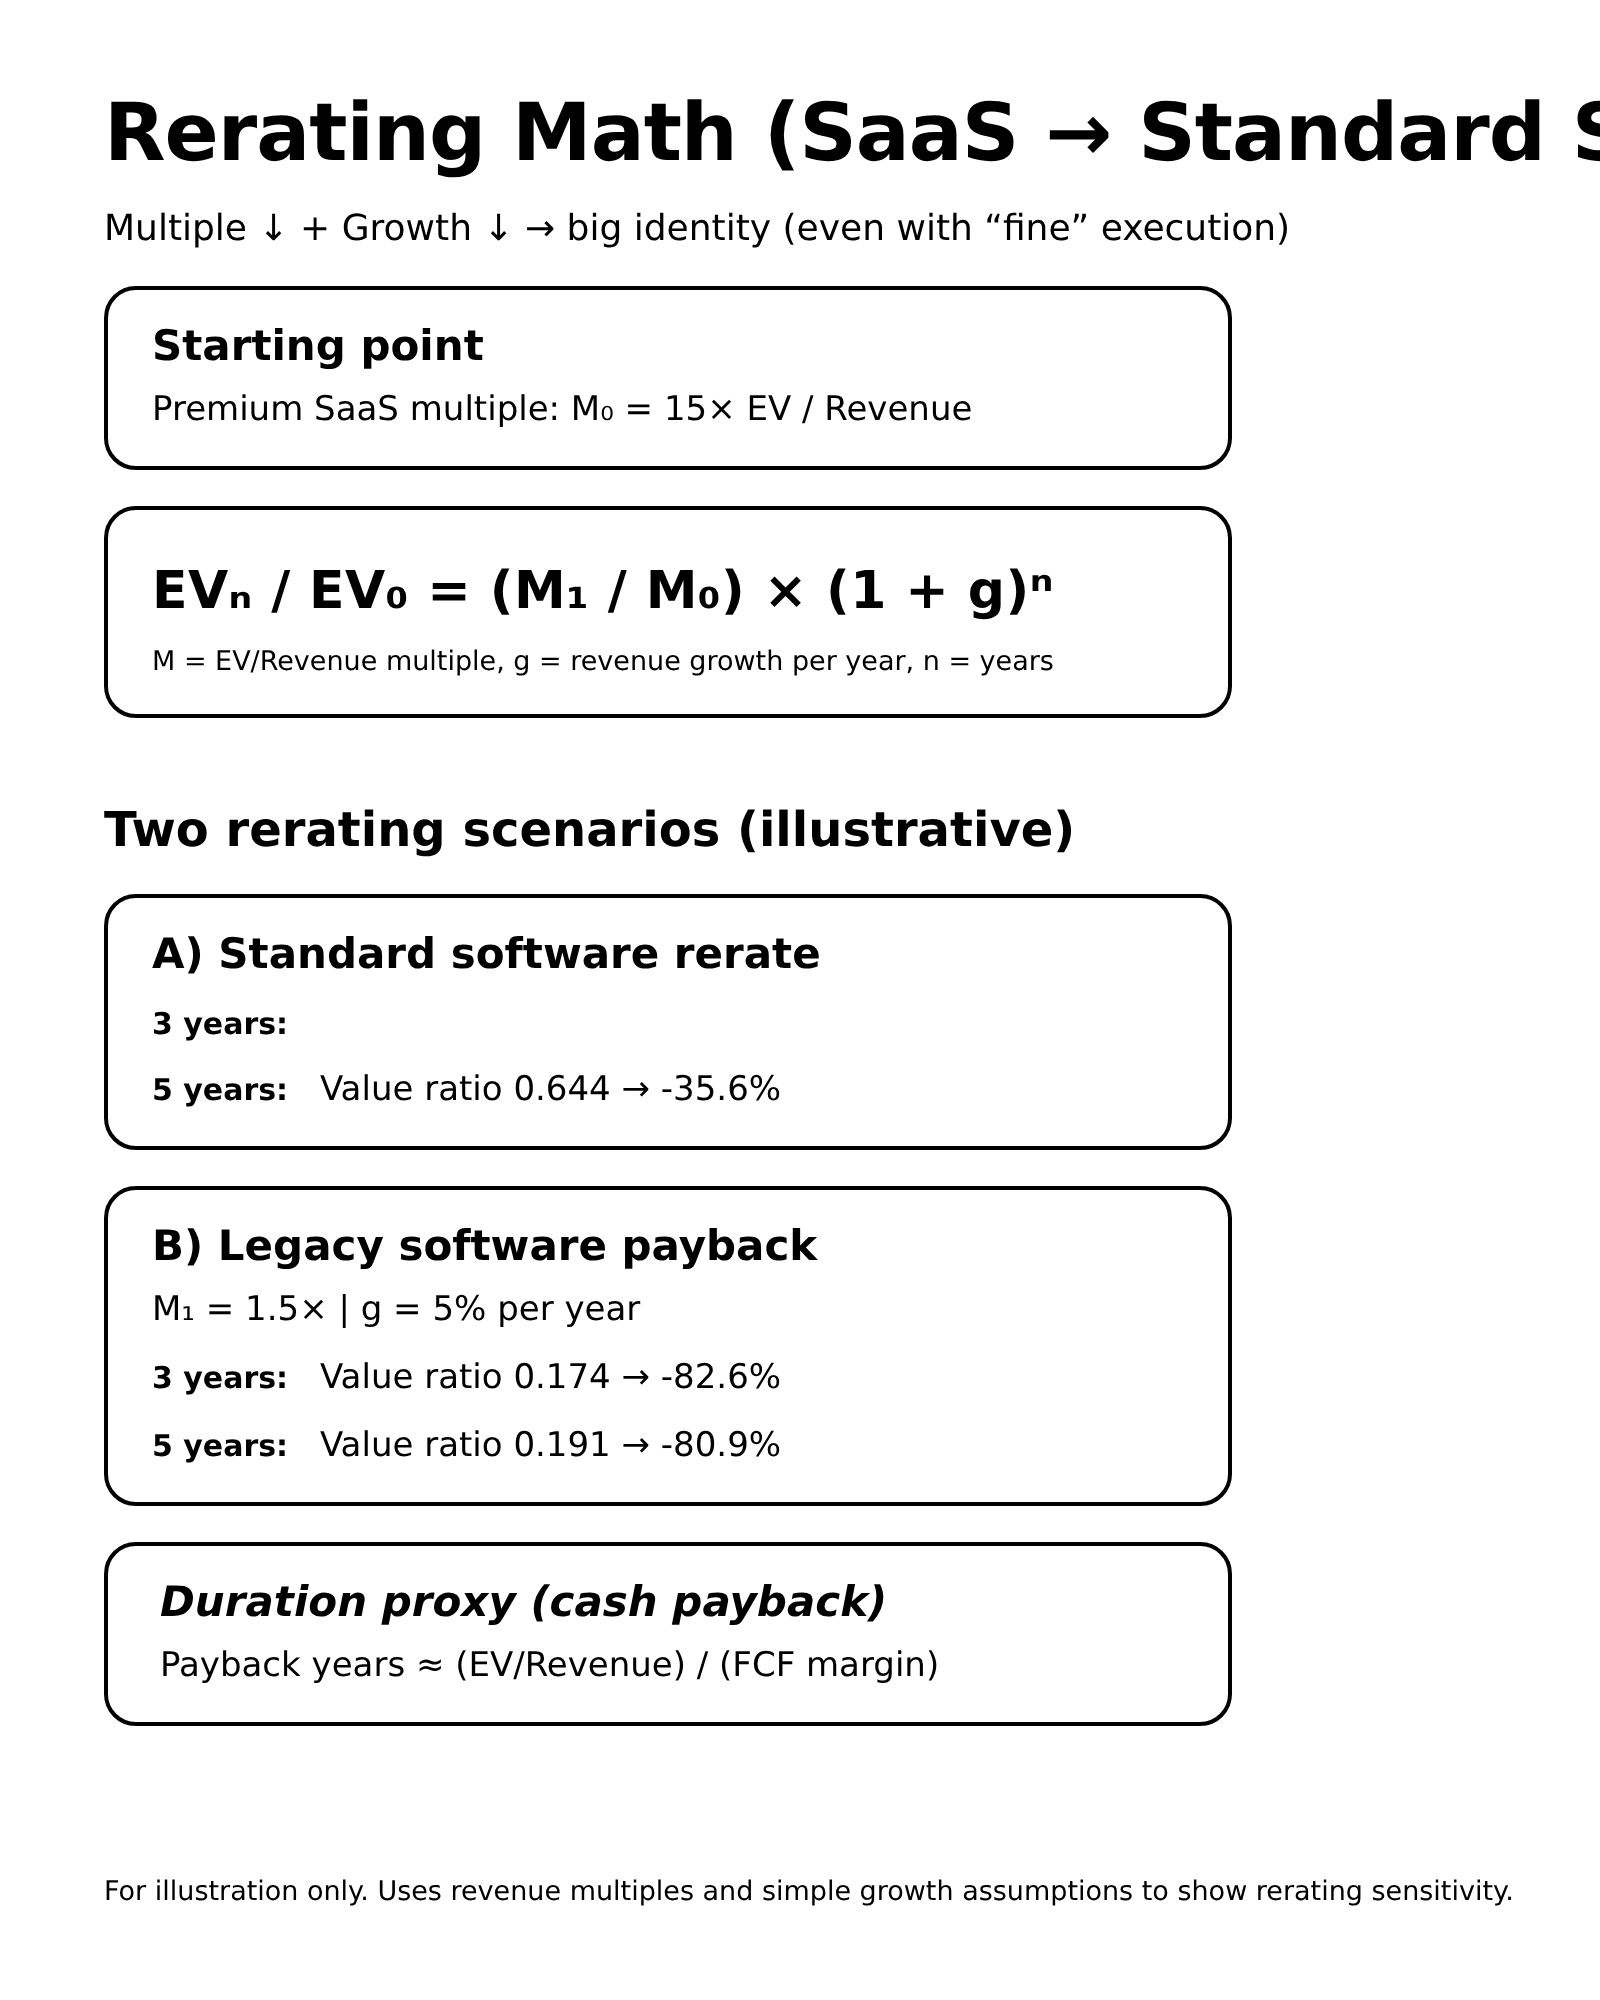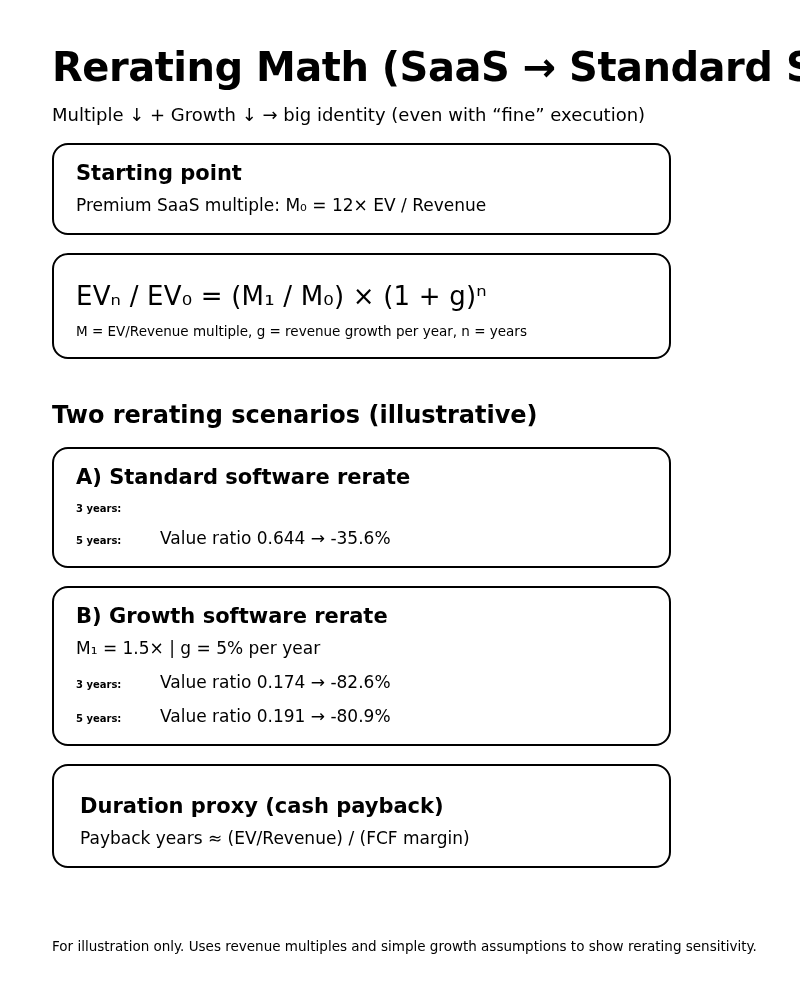--- a/index.html
+++ b/index.html
@@ -35,36 +35,36 @@
     margin: 14px 0 0 0;
     white-space: nowrap;
     color: #000;
   }
   .card {
     box-sizing: border-box;
     border: 2.5px solid #000;
     border-radius: 16px;
     background: #fff;
     margin-top: 18px;
-    width: 619px;
+    width: 564px;
     padding: 16px 22px 18px 22px;
     position: relative;
   }
   .card-title {
     font-size: 21px;
     font-weight: bold;
     margin: 0 0 4px 0;
   }
   .card-line {
     font-size: 17px;
     margin: 10px 0 0 0;
   }
   .formula {
     font-size: 26px;
-    font-weight: normal;
+    font-weight: bold;
     margin: 10px 0 0 0;
     letter-spacing: 0.2px;
   }
   .legend {
     font-size: 13.5px;
     margin: 12px 0 0 0;
   }
   .section-head {
     font-size: 24px;
     font-weight: bold;
@@ -74,54 +74,55 @@
     font-size: 17px;
     margin: 10px 0 0 0;
   }
   .row {
     display: flex;
     align-items: baseline;
     margin-top: 14px;
     font-size: 17px;
   }
   .row-label {
-    font-size: 10px;
+    font-size: 15px;
     font-weight: bold;
     width: 84px;
     flex: 0 0 84px;
   }
   .row-value {
     font-size: 17px;
   }
   .footnote {
     position: absolute;
     left: 52px;
     top: 938px;
     font-size: 13.5px;
     white-space: nowrap;
   }
   .card-duration .card-title {
-    margin-top: 12px;
+    margin-top: 0;
     margin-left: 4px;
+    font-style: italic;
   }
   .card-duration .card-line {
     margin-left: 4px;
   }
 </style>
 </head>
 <body>
 
 <div class="page">
 
   <h1 class="title">Rerating Math (SaaS → Standard Software)</h1>
   <p class="subtitle">Multiple ↓ + Growth ↓  →  big identity (even with “fine” execution)</p>
 
   <div class="card">
     <div class="card-title">Starting point</div>
-    <div class="card-line">Premium SaaS multiple:  M₀ = 12× EV / Revenue</div>
+    <div class="card-line">Premium SaaS multiple:  M₀ = 15× EV / Revenue</div>
   </div>
 
   <div class="card">
     <div class="formula">EVₙ / EV₀ = (M₁ / M₀) × (1 + g)ⁿ</div>
     <div class="legend">M = EV/Revenue multiple,  g = revenue growth per year,  n = years</div>
   </div>
 
   <div class="section-head">Two rerating scenarios (illustrative)</div>
 
   <div class="card">
@@ -129,21 +130,21 @@
     <div class="row">
       <span class="row-label">3 years:</span>
     </div>
     <div class="row">
       <span class="row-label">5 years:</span>
       <span class="row-value">Value ratio 0.644  →  -35.6%</span>
     </div>
   </div>
 
   <div class="card">
-    <div class="card-title">B) Growth software rerate</div>
+    <div class="card-title">B) Legacy software payback</div>
     <div class="params">M₁ = 1.5×   |   g = 5% per year</div>
     <div class="row">
       <span class="row-label">3 years:</span>
       <span class="row-value">Value ratio 0.174  →  -82.6%</span>
     </div>
     <div class="row">
       <span class="row-label">5 years:</span>
       <span class="row-value">Value ratio 0.191  →  -80.9%</span>
     </div>
   </div>

